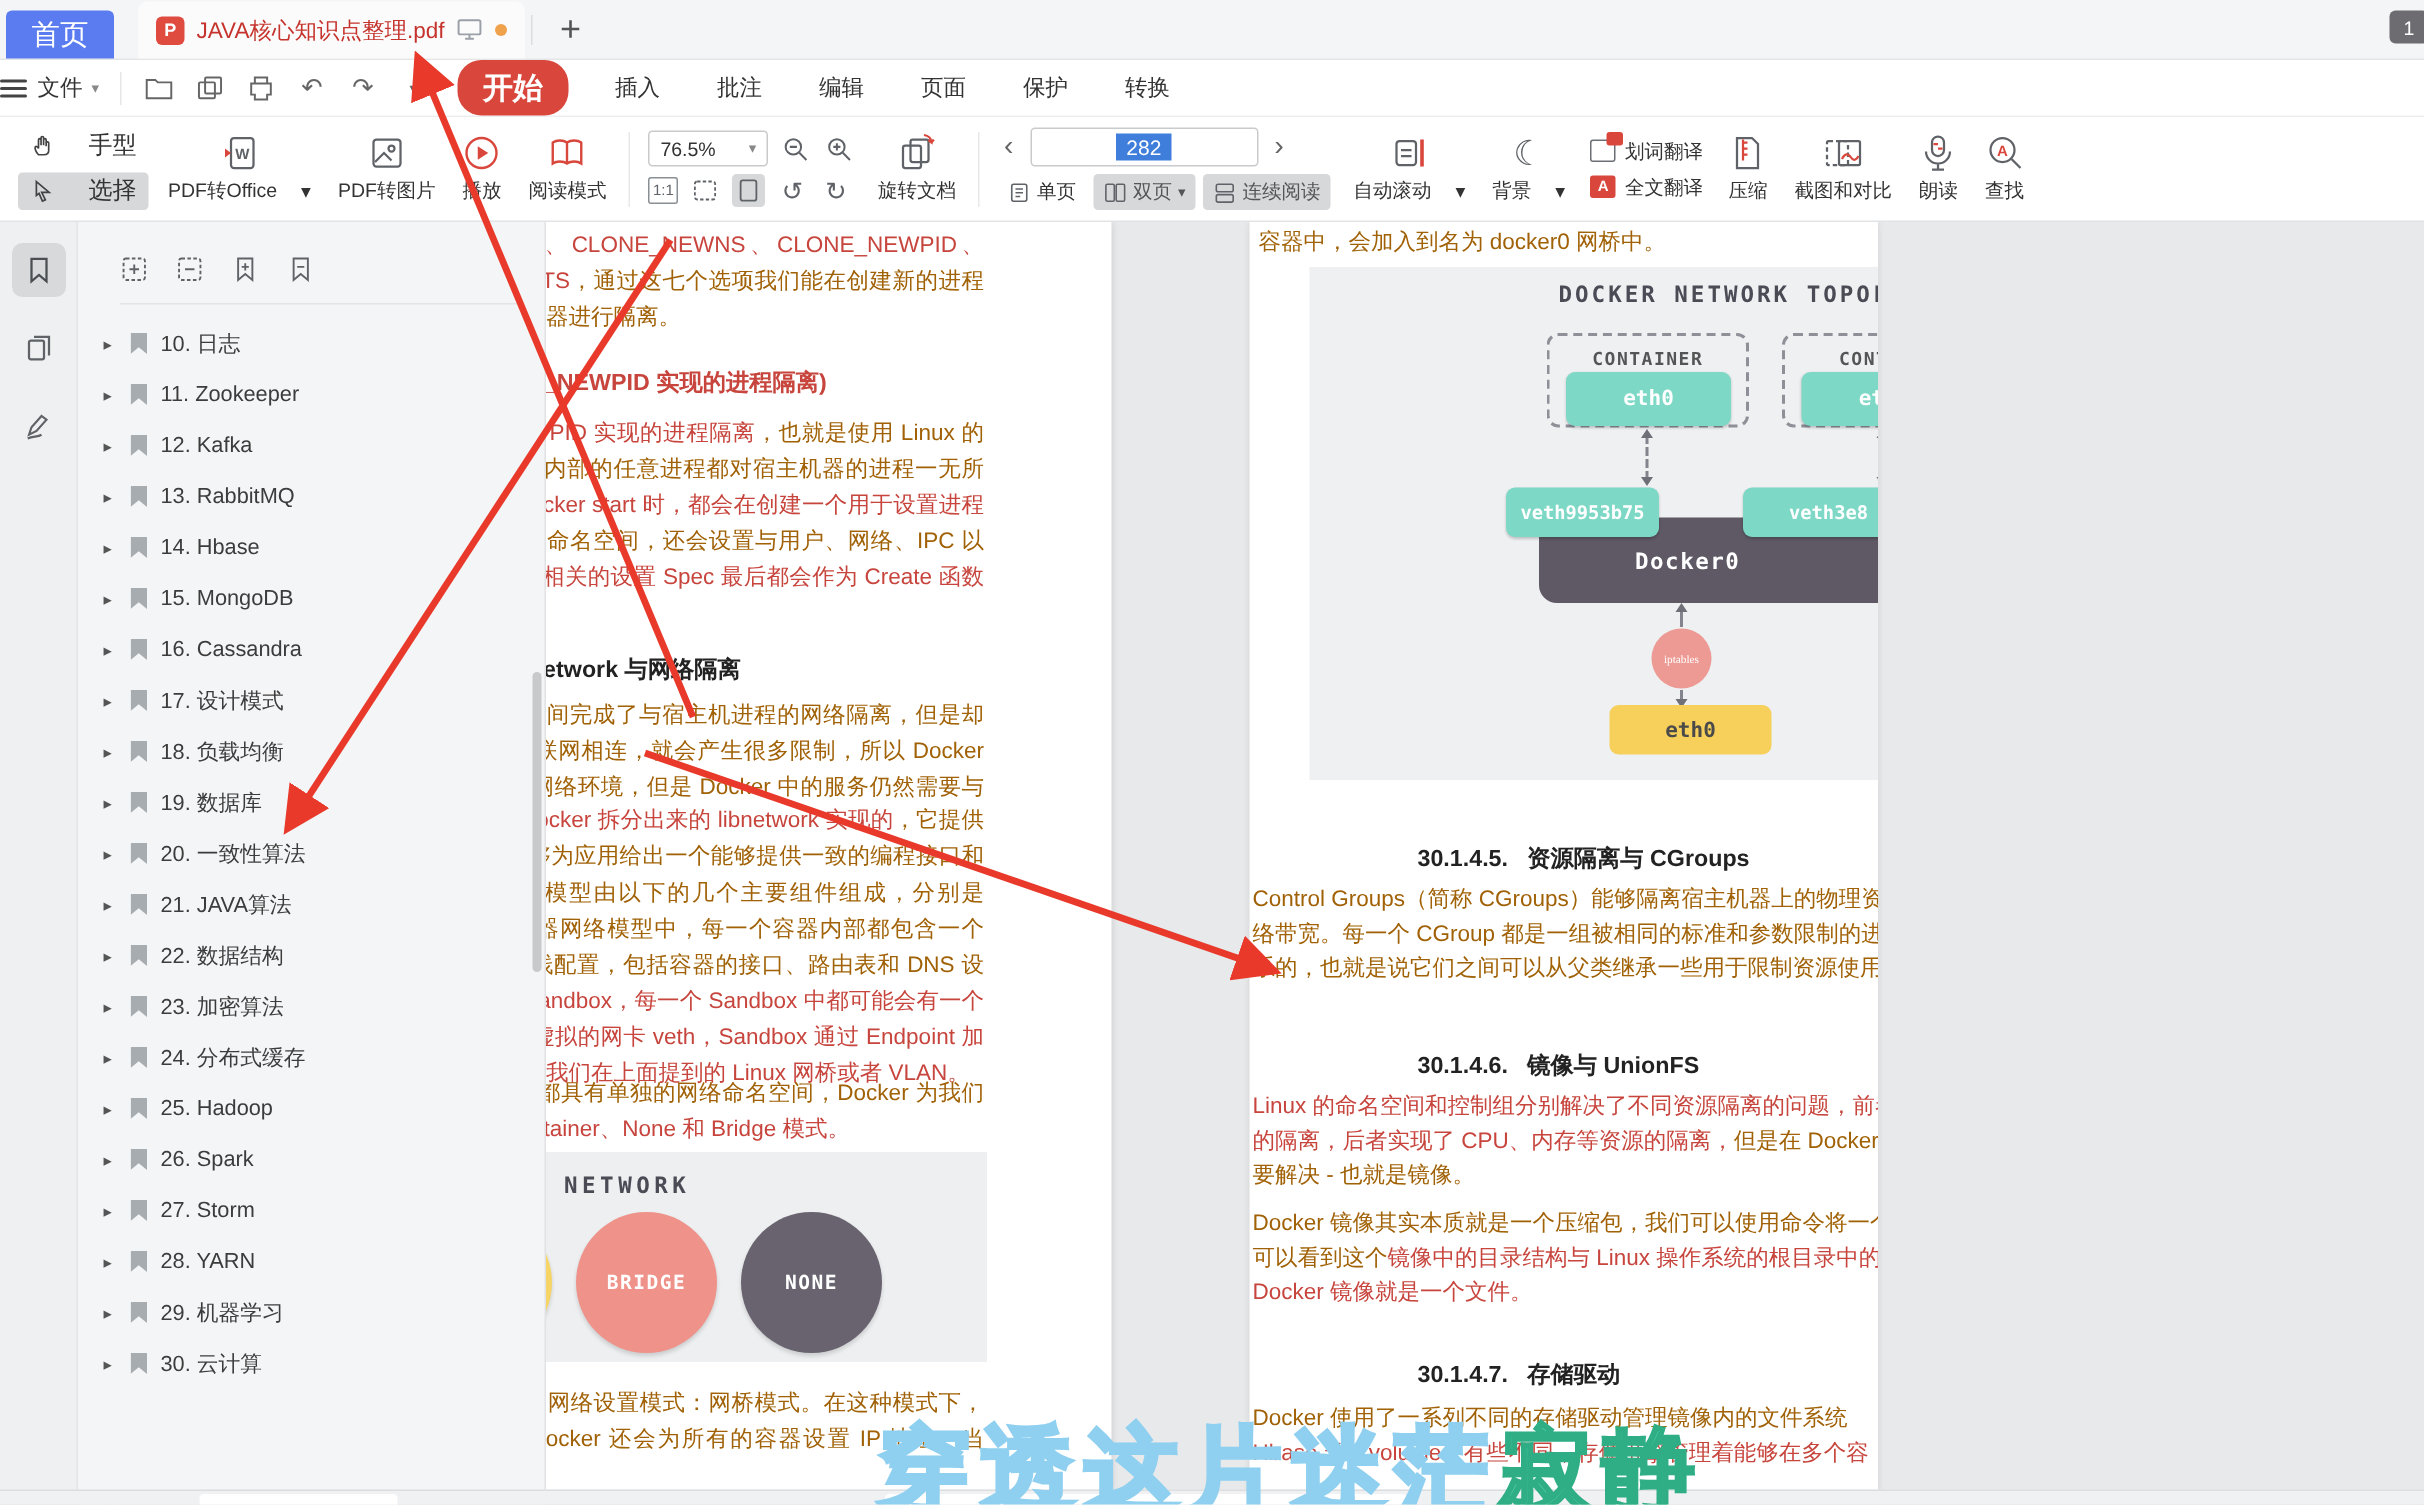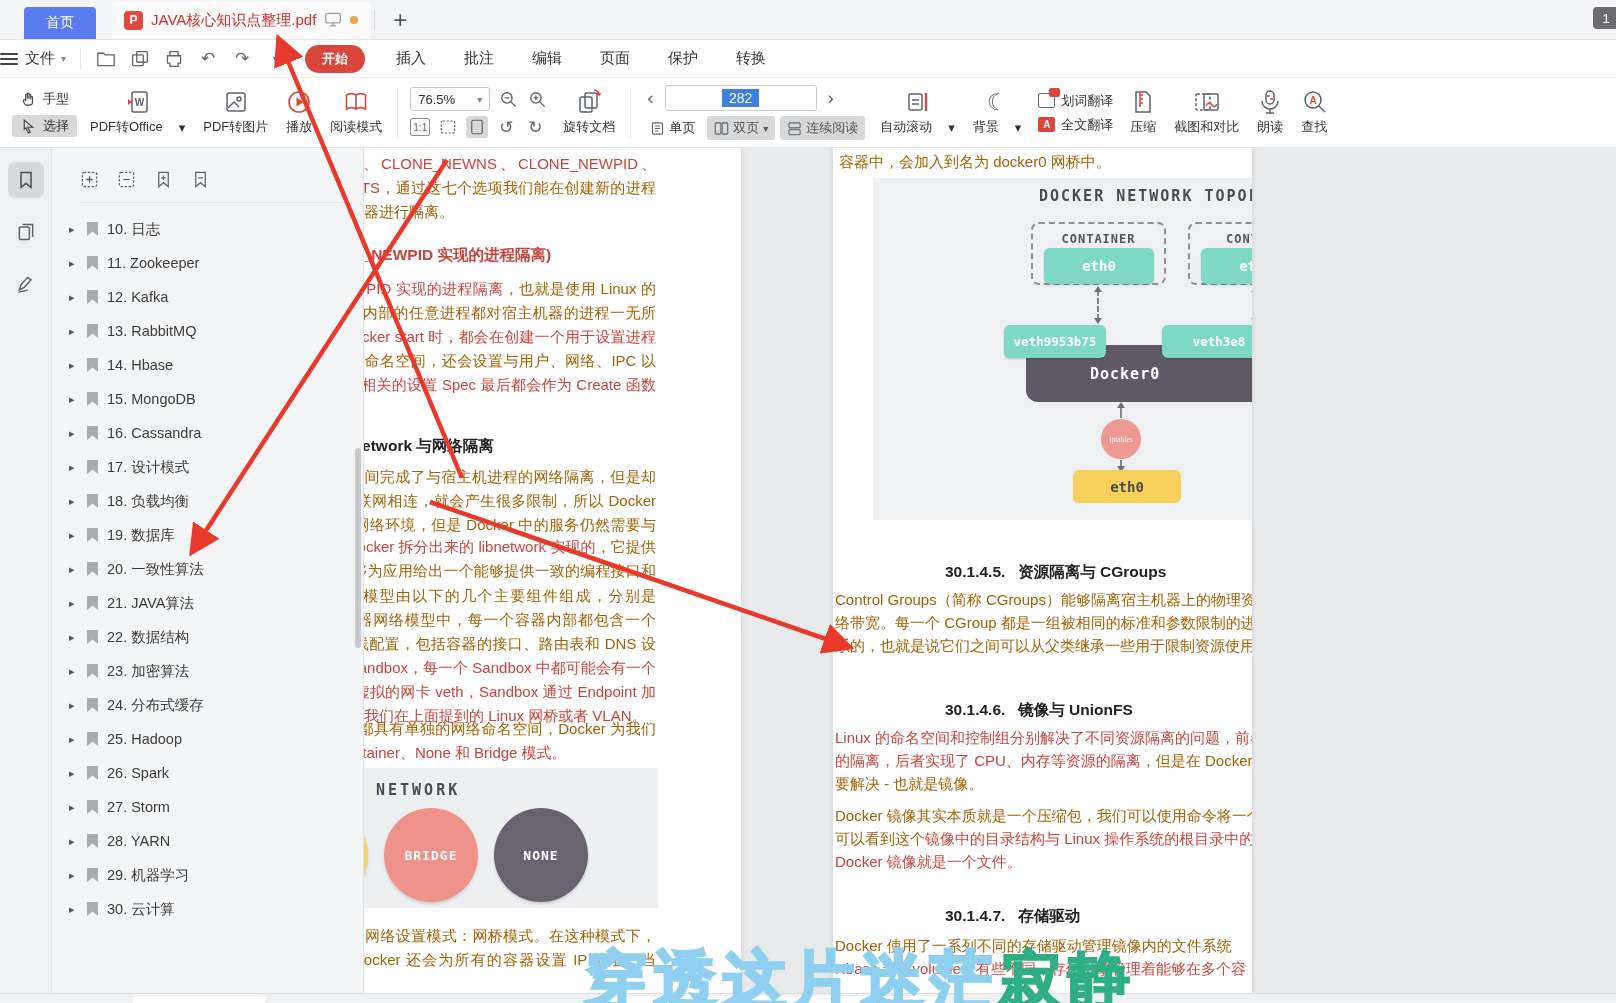--- a/index.html
+++ b/index.html
@@ -1,42 +1,42 @@
 <!DOCTYPE html>
 <html><head>
 <meta charset="utf-8">
 <style>
   *{box-sizing:border-box;margin:0;padding:0}
   html,body{width:1616px;height:1003px;overflow:hidden;font-family:"Liberation Sans",sans-serif;background:#e8e9eb;position:relative}
   svg{display:block}
   
   .tabbar{height:40px;background:#f4f5f6;border-bottom:1px solid #e4e5e7;display:flex;align-items:flex-end;position:relative;z-index:10}
-  .home-btn{margin-left:24px;width:72px;height:32px;background:#5a7cf0;color:#fff;font-size:14px;display:flex;align-items:center;justify-content:center;border-radius:4px 4px 0 0}
+  .home-btn{margin-left:4px;width:72px;height:32px;background:#5a7cf0;color:#fff;font-size:19px;display:flex;align-items:center;justify-content:center;border-radius:4px 4px 0 0}
   .doc-tab{margin-left:16px;height:38px;display:flex;align-items:center;gap:8px;padding:0 12px;background:#fbfbfc;border-radius:6px 6px 0 0}
   .pdf-ic{width:19px;height:19px;background:#e04b3f;border-radius:4px;color:#fff;font-size:12px;font-weight:bold;display:flex;align-items:center;justify-content:center}
   .doc-title{color:#c5332c;font-size:15px}
   .dot{width:8px;height:8px;border-radius:50%;background:#f0a14b}
   .tab-sep{width:1px;height:20px;background:#ddd;margin:0 4px;align-self:center}
   .new-tab{font-size:24px;color:#555;padding:0 14px;align-self:center;line-height:38px}
   .corner-badge{position:absolute;right:-3px;top:7px;width:26px;height:22px;background:#6c6c71;border-radius:4px;color:#fff;font-size:13px;display:flex;align-items:center;justify-content:center}
   
   .menubar{height:38px;background:#fff;border-bottom:1px solid #ededef;display:flex;align-items:center;position:relative;z-index:10}
   .burger{width:18px;display:flex;flex-direction:column;gap:3px;margin-right:7px}
   .burger i{height:2px;background:#444;border-radius:1px}
   .m-label{font-size:15px;color:#333}
   .chev{font-size:10px;color:#888;margin:0 6px}
   .mdiv{width:1px;height:22px;background:#e6e6e8;margin:0 8px}
   .micon{color:#666;font-size:17px;margin:0 6px;width:22px;text-align:center}
   .micon svg{margin:0 auto}
-  .start-pill{background:#d9473c;color:#fff;font-size:13px;font-weight:bold;padding:5px 17px;border-radius:16px;margin:0 12px}
+  .start-pill{background:#d9473c;color:#fff;font-size:20px;font-weight:bold;padding:5px 17px;border-radius:16px;margin:0 12px}
   .menu-item{font-size:15px;color:#333;margin:0 19px}
   
   .ribbon{height:70px;background:#fff;border-bottom:1px solid #e2e3e5;display:flex;align-items:center;padding-left:8px;position:relative;z-index:10}
   .tools-col{display:flex;flex-direction:column;gap:5px;margin:0 4px}
-  .tool{display:flex;align-items:center;gap:6px;font-size:13px;color:#333;padding:2px 8px;border-radius:3px}
+  .tool{display:flex;align-items:center;gap:22px;font-size:16px;color:#333;padding:2px 8px;border-radius:3px}
   .tool.sel{background:#d7d8da}
   .rb{display:flex;flex-direction:column;align-items:center;gap:3px;font-size:13px;color:#333;margin:0 9px;white-space:nowrap}
   .rb .lab{display:flex;align-items:center;gap:16px}
   .vdiv{width:1px;height:50px;background:#e8e9eb;margin:0 6px}
   .zoom-col{display:flex;flex-direction:column;gap:5px;margin:0 6px}
   .zrow{display:flex;align-items:center;gap:7px}
   .zoom-box{width:80px;height:24px;border:1px solid #c9cacc;border-radius:3px;display:flex;align-items:center;justify-content:space-between;padding:0 7px;font-size:13px;color:#333;background:#fff}
   .sicon{width:22px;height:22px;display:flex;align-items:center;justify-content:center;color:#5f6368;font-size:17px;border-radius:3px}
   .sicon.sel{background:#d7d8da}
   .pn-col{display:flex;flex-direction:column;gap:5px;margin:0 6px}

